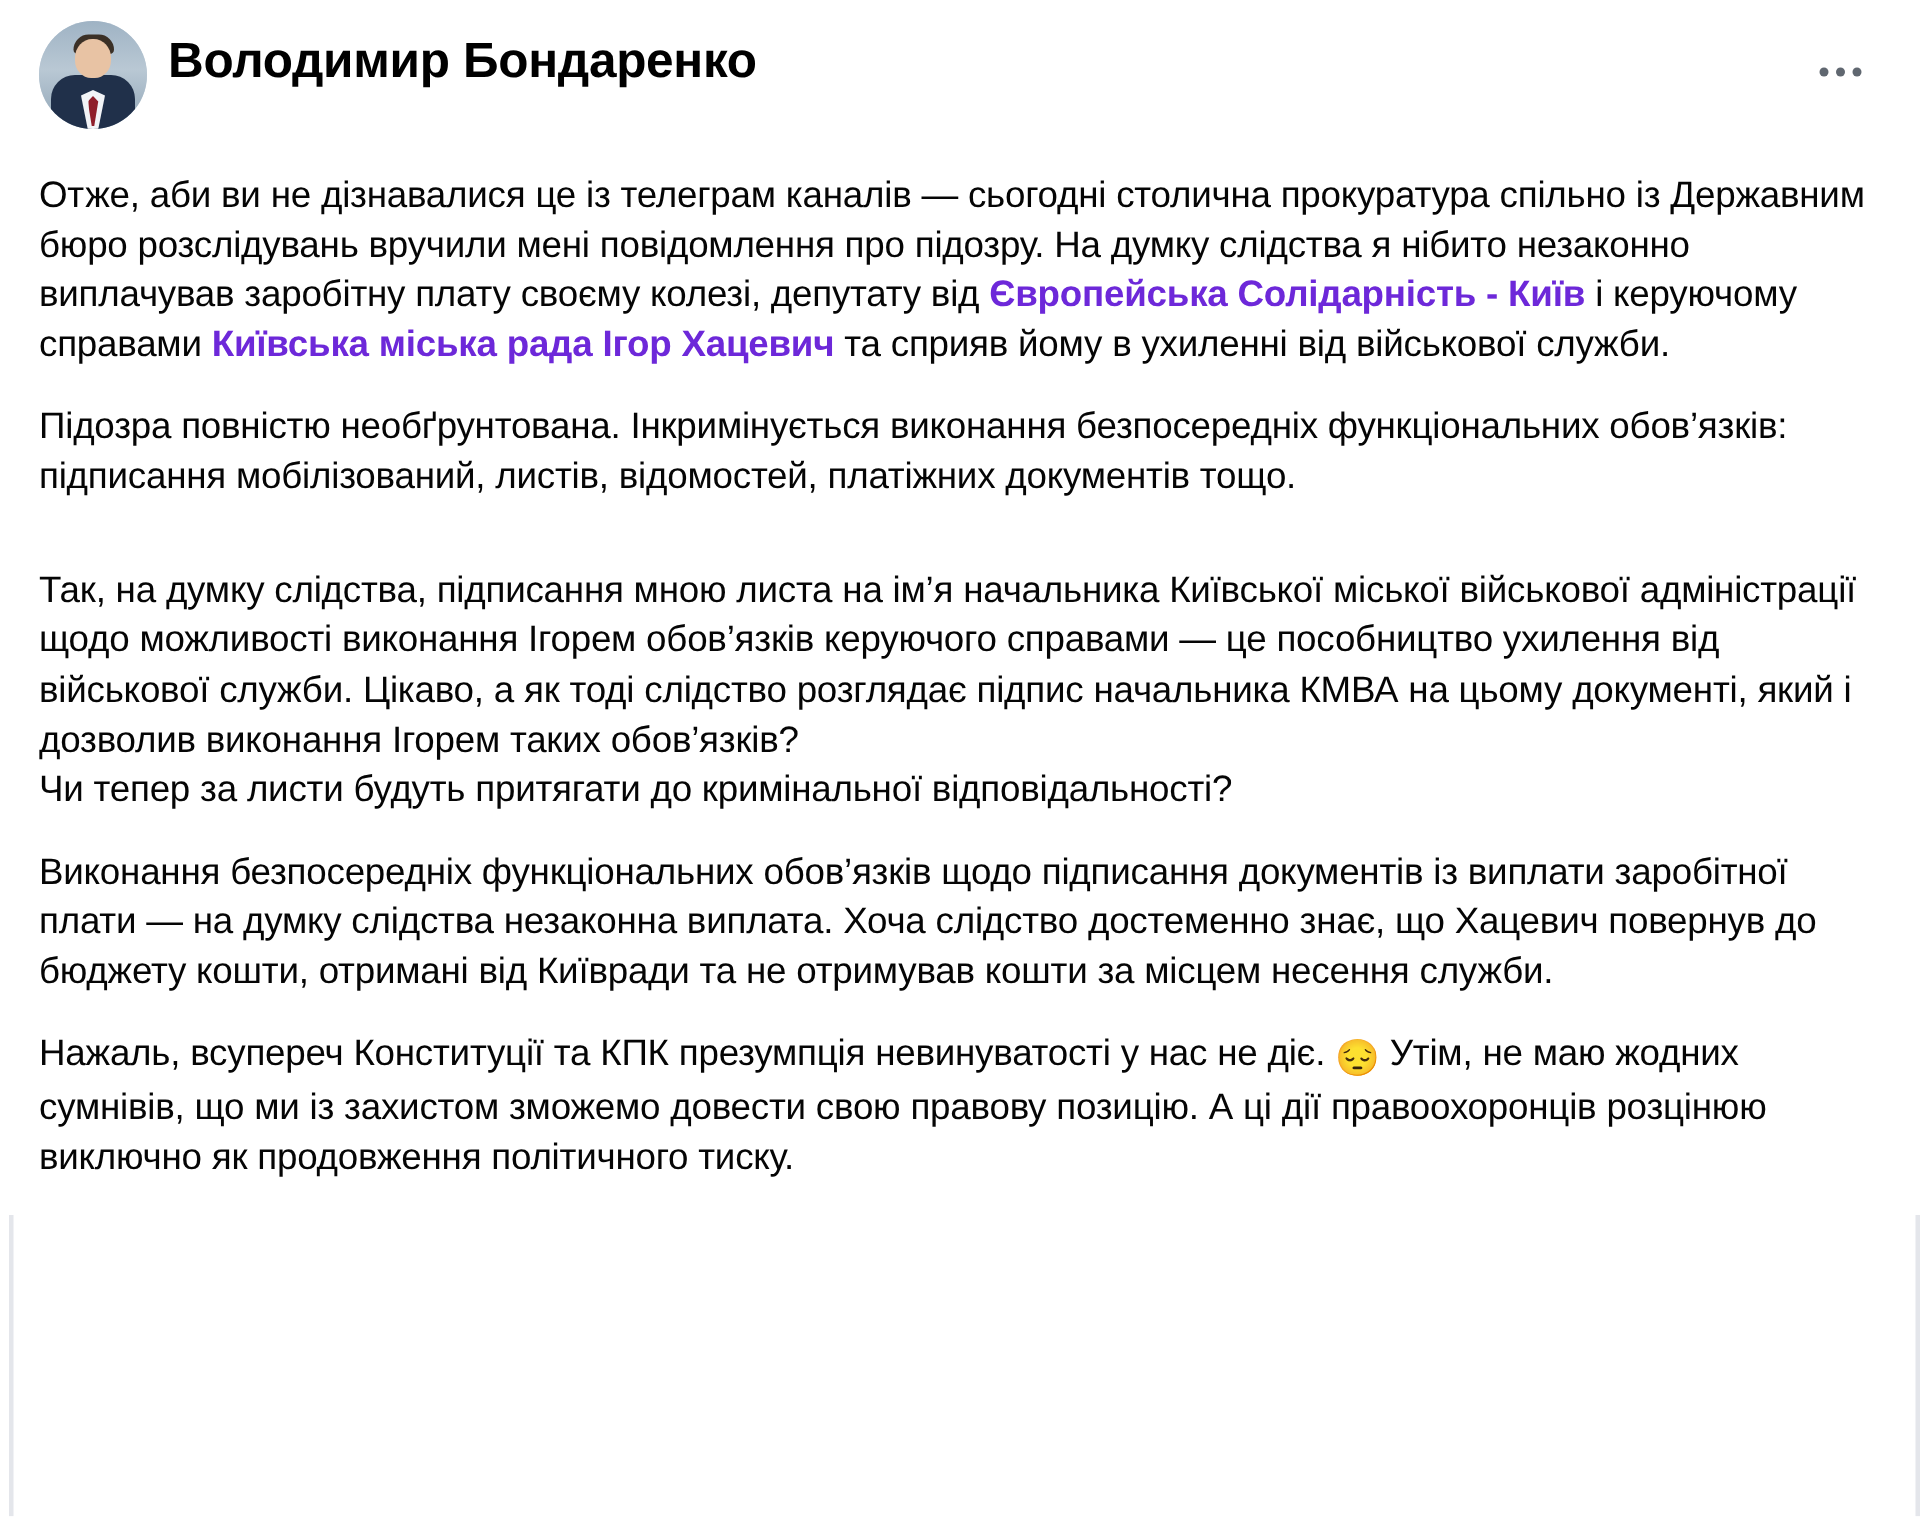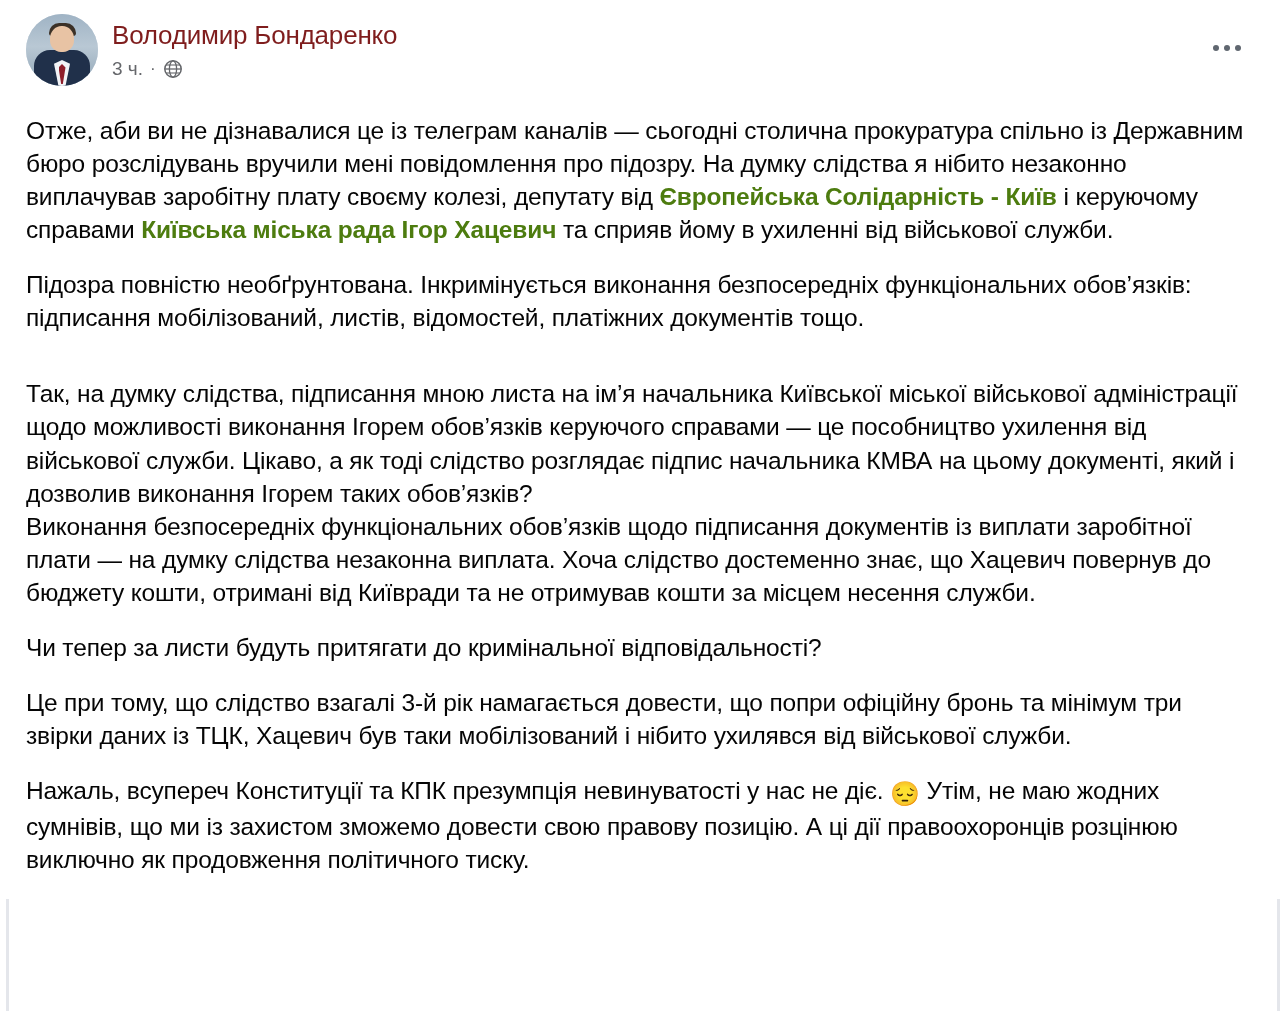--- a/index.html
+++ b/index.html
@@ -92,23 +92,23 @@
     width: 7px;
     height: 20px;
     margin-left: -3.5px;
     background: #8f1e2a;
     clip-path: polygon(50% 0, 100% 18%, 62% 100%, 38% 100%, 0 18%);
   }
   .author-block {
     padding-top: 6px;
   }
   .author-name {
-    font-size: 26px;
-    font-weight: normal;
-    color: #7f1d1d;
+    font-size: 33px;
+    font-weight: bold;
+    color: #000000;
     line-height: 1.2;
     letter-spacing: -0.2px;
   }
   .meta-row {
     display: flex;
     align-items: center;
     gap: 7px;
     margin-top: 7px;
     color: #65676b;
     font-size: 19px;
@@ -148,21 +148,21 @@
     letter-spacing: -0.15px;
   }
   .post-body p {
     margin: 0 0 22px 0;
   }
   .post-body p.tight {
     margin-bottom: 0;
     margin-top: 43px;
   }
   .post-body a {
-    color: #4d7c0f;
+    color: #6d28d9;
     text-decoration: none;
     font-weight: 600;
     cursor: pointer;
   }
   .emoji {
     display: inline-block;
     vertical-align: -3px;
     font-size: 24px;
   }
   .left-rule {
@@ -198,56 +198,42 @@
         <div class="bg-wall"></div>
         <div class="body"></div>
         <div class="shirt"></div>
         <div class="tie"></div>
         <div class="hair"></div>
         <div class="head"></div>
       </div>
 
       <div class="author-block">
         <div class="author-name">Володимир Бондаренко</div>
-        <div class="meta-row">
-          <span>3 ч.</span>
-          <span class="meta-dot">·</span>
-          <span class="globe-icon">
-            <svg viewBox="0 0 20 20" width="20" height="20" aria-hidden="true">
-              <circle cx="10" cy="10" r="8.2" fill="none" stroke="#65676b" stroke-width="1.5"></circle>
-              <ellipse cx="10" cy="10" rx="3.6" ry="8.2" fill="none" stroke="#65676b" stroke-width="1.3"></ellipse>
-              <line x1="1.8" y1="10" x2="18.2" y2="10" stroke="#65676b" stroke-width="1.3"></line>
-              <line x1="3" y1="6" x2="17" y2="6" stroke="#65676b" stroke-width="1.1"></line>
-              <line x1="3" y1="14" x2="17" y2="14" stroke="#65676b" stroke-width="1.1"></line>
-            </svg>
-          </span>
-        </div>
       </div>
 
       <div class="more-btn">
         <span></span>
         <span></span>
         <span></span>
       </div>
 
     </div>
 
     <div class="post-body">
 
       <p><span>Отже, аби ви не дізнавалися це із телеграм каналів — сьогодні столична прокуратура спільно із Державним бюро розслідувань вручили мені повідомлення про підозру. На думку слідства я нібито незаконно виплачував заробітну плату своєму колезі, депутату від </span><a>Європейська Солідарність - Київ</a><span> і керуючому справами </span><a>Київська міська рада Ігор Хацевич</a><span> та сприяв йому в ухиленні від військової служби.</span></p>
 
       <p>Підозра повністю необґрунтована. Інкримінується виконання безпосередніх функціональних обов’язків: підписання мобілізований, листів, відомостей, платіжних документів тощо.</p>
 
       <p class="tight">Так, на думку слідства, підписання мною листа на ім’я начальника Київської міської військової адміністрації щодо можливості виконання Ігорем обов’язків керуючого справами — це пособництво ухилення від військової служби. Цікаво, а як тоді слідство розглядає підпис начальника КМВА на цьому документі, який і дозволив виконання Ігорем таких обов’язків?</p>
 
+      <p>Чи тепер за листи будуть притягати до кримінальної відповідальності?</p>
+
       <p>Виконання безпосередніх функціональних обов’язків щодо підписання документів із виплати заробітної плати — на думку слідства незаконна виплата. Хоча слідство достеменно знає, що Хацевич повернув до бюджету кошти, отримані від Київради та не отримував кошти за місцем несення служби.</p>
 
-      <p>Чи тепер за листи будуть притягати до кримінальної відповідальності?</p>
-
-      <p>Це при тому, що слідство взагалі 3-й рік намагається довести, що попри офіційну бронь та мінімум три звірки даних із ТЦК, Хацевич був таки мобілізований і нібито ухилявся від військової служби.</p>
 
       <p><span>Нажаль, всупереч Конституції та КПК презумпція невинуватості у нас не діє. </span><span class="emoji">😔</span><span> Утім, не маю жодних сумнівів, що ми із захистом зможемо довести свою правову позицію. А ці дії правоохоронців розцінюю виключно як продовження політичного тиску.</span></p>
 
     </div>
 
   </div>
 
 </div>
 
 </body></html>

